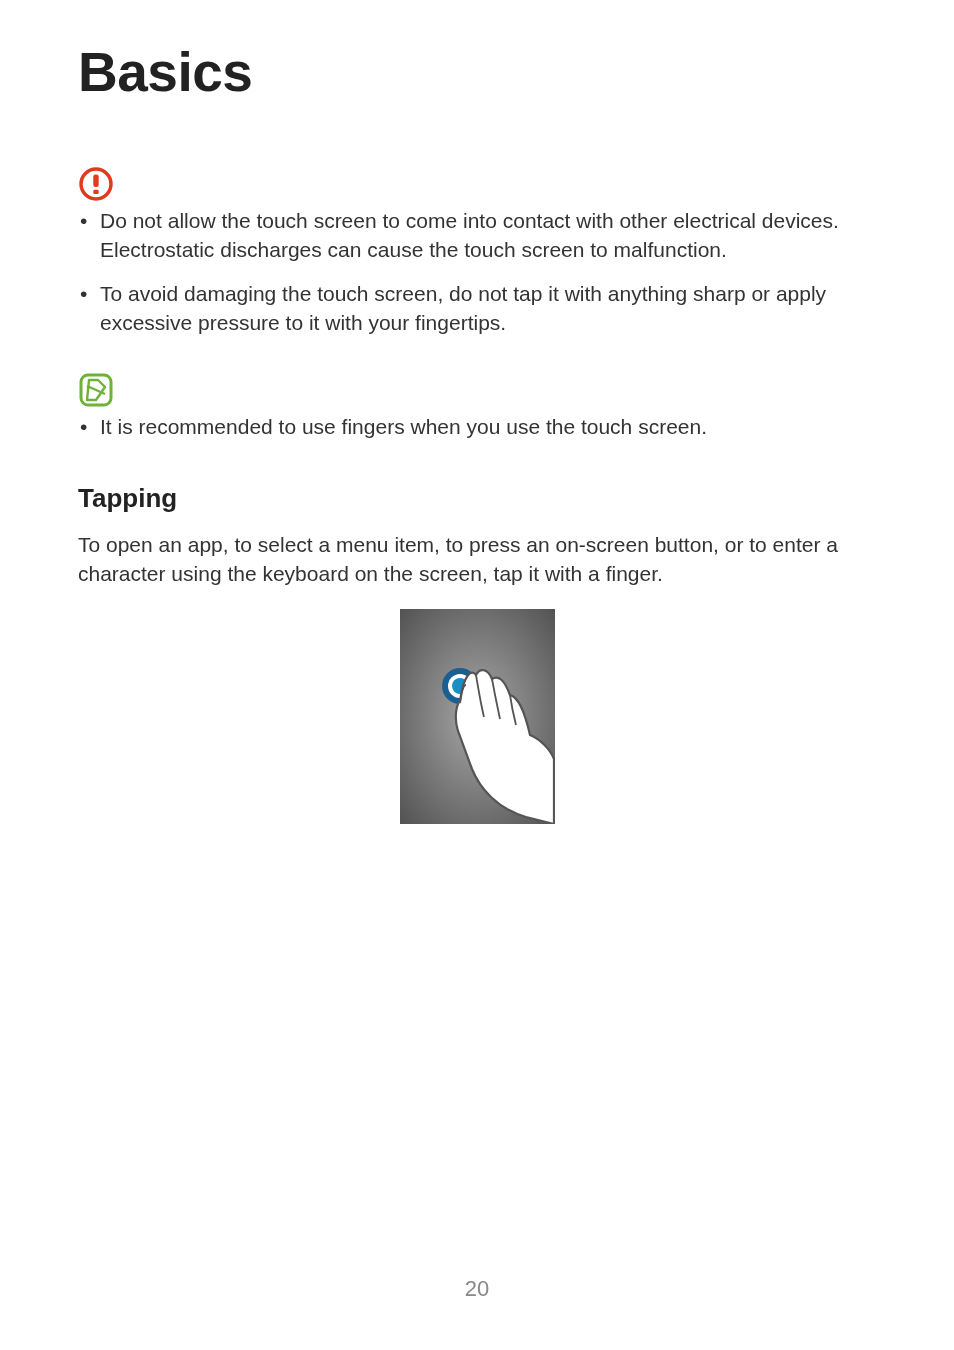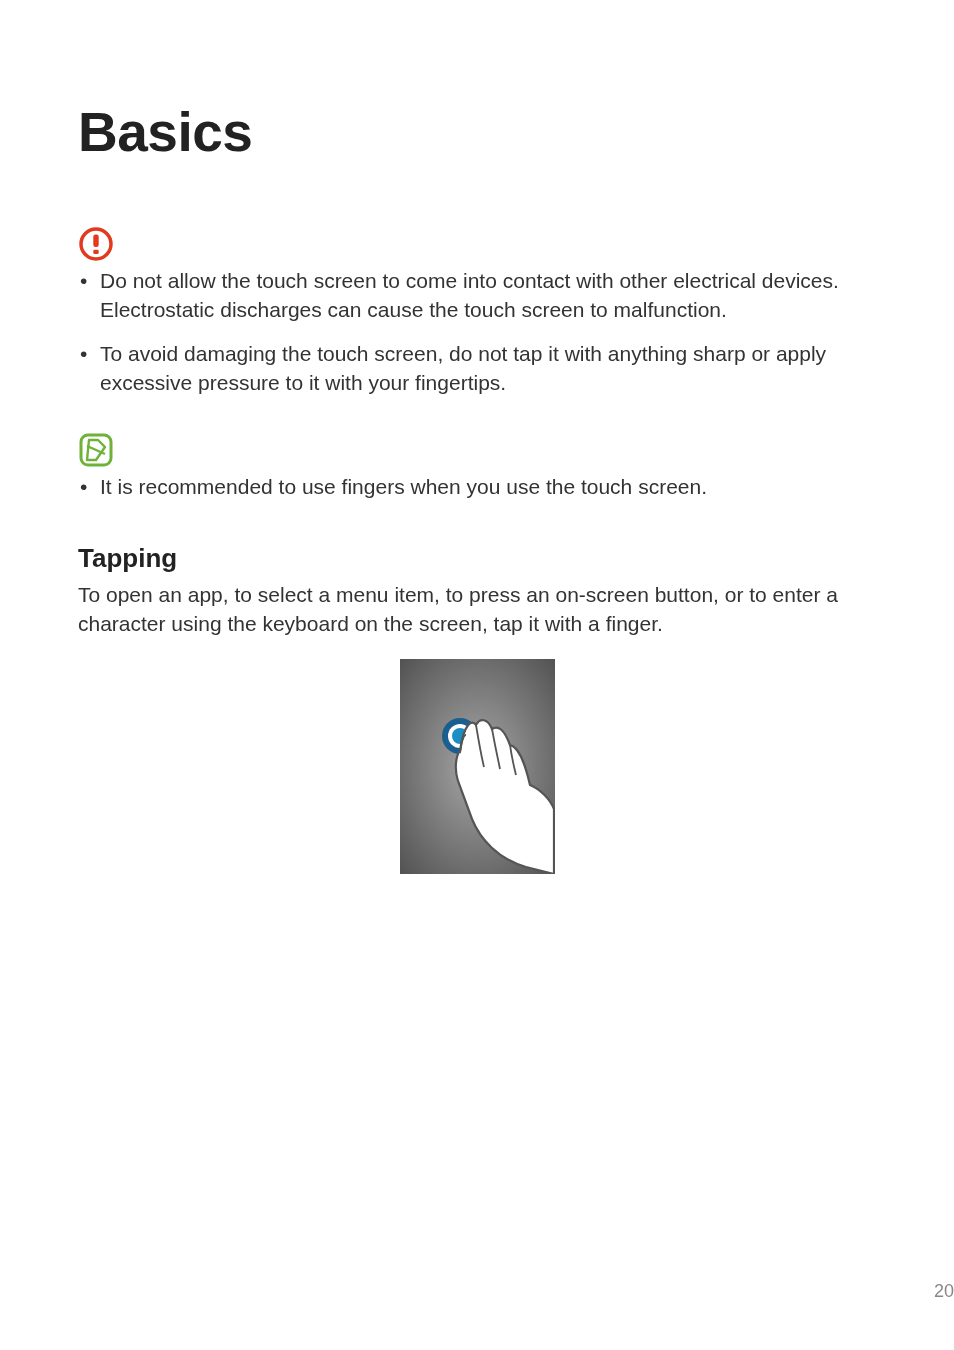--- a/index.html
+++ b/index.html
@@ -7,21 +7,21 @@
     margin: 0;
     padding: 0;
     width: 954px;
     height: 1350px;
     font-family: "Myriad Pro", "Segoe UI", "Helvetica Neue", Arial, sans-serif;
     color: #222;
     position: relative;
     background: #fff;
   }
   .page {
-    padding: 100px 78px 0 78px;
+    padding: 40px 78px 0 78px;
     box-sizing: border-box;
   }
   h1.chapter {
     font-size: 55px;
     font-weight: 700;
     margin: 0 0 60px 0;
     color: #222;
     letter-spacing: -0.5px;
   }
   h2.section {
@@ -60,43 +60,43 @@
     content: "•";
     position: absolute;
     left: 2px;
     top: 0;
     font-size: 21px;
     color: #333;
   }
   h3.subhead {
     font-size: 26px;
     font-weight: 700;
-    margin: 28px 0 6px 0;
+    margin: 28px 0 16px 0;
     color: #222;
   }
   p.body {
     font-size: 21px;
     line-height: 1.4;
     margin: 0 0 20px 0;
     color: #333;
   }
   .illus-wrap {
     text-align: center;
     margin-top: 6px;
   }
   .illus {
     display: inline-block;
   }
   .pagenum {
     position: absolute;
     bottom: 48px;
     left: 0;
     right: 0;
-    text-align: right;
-    font-size: 18px;
+    text-align: center;
+    font-size: 22px;
     color: #888;
   }
 </style>
 </head>
 <body>
 
 <div class="page">
   <h1 class="chapter">Basics</h1>
 
 

